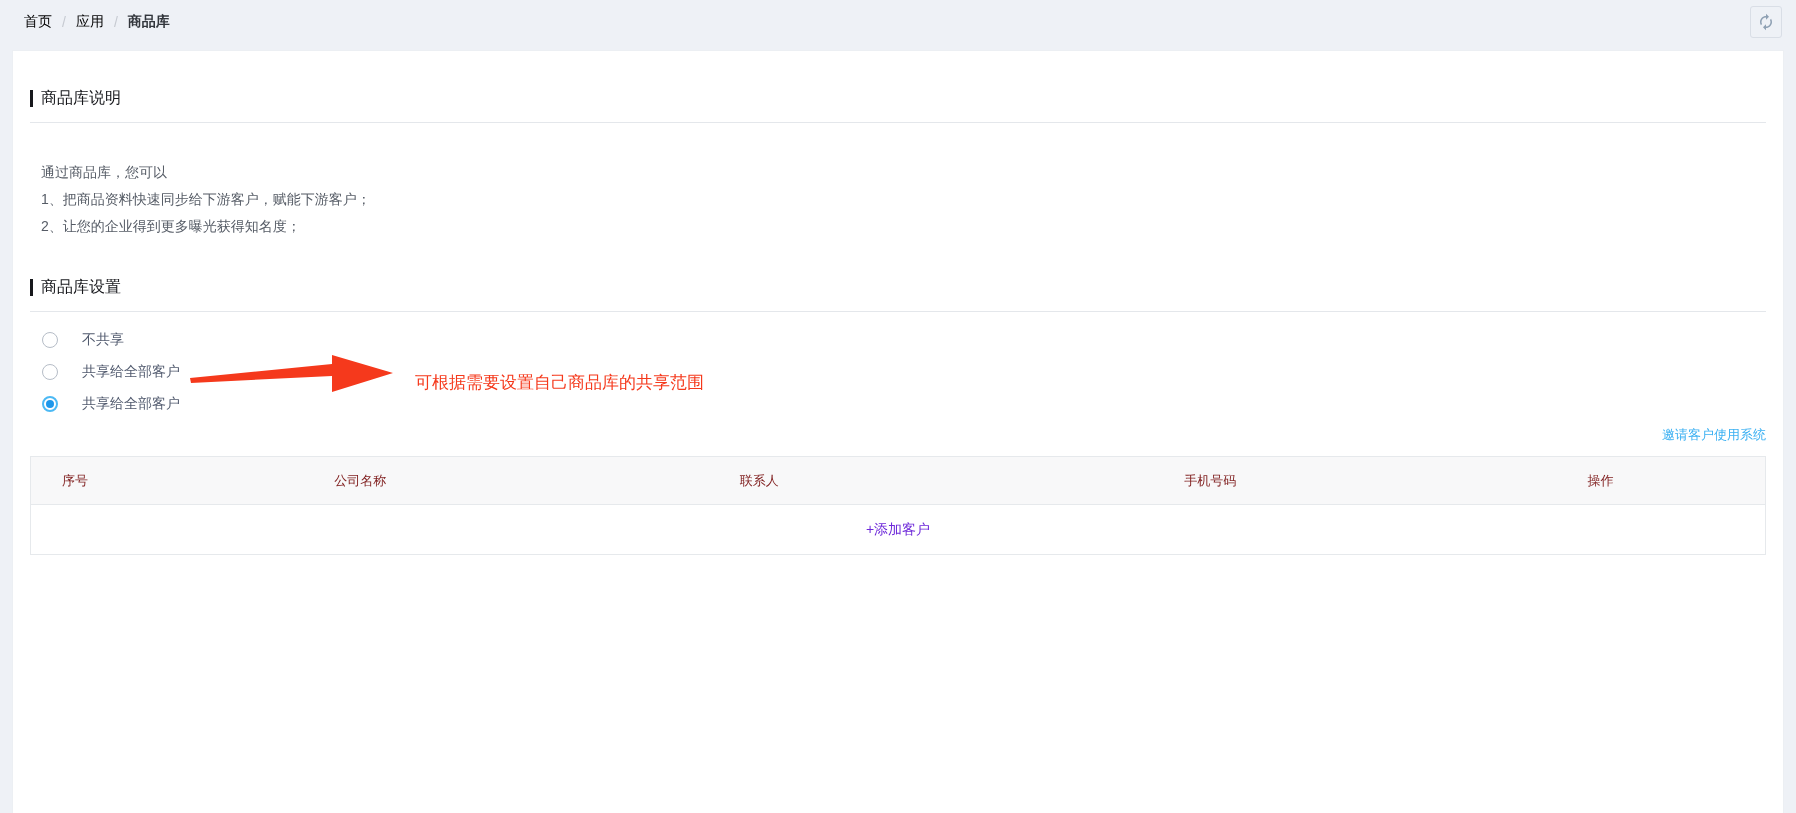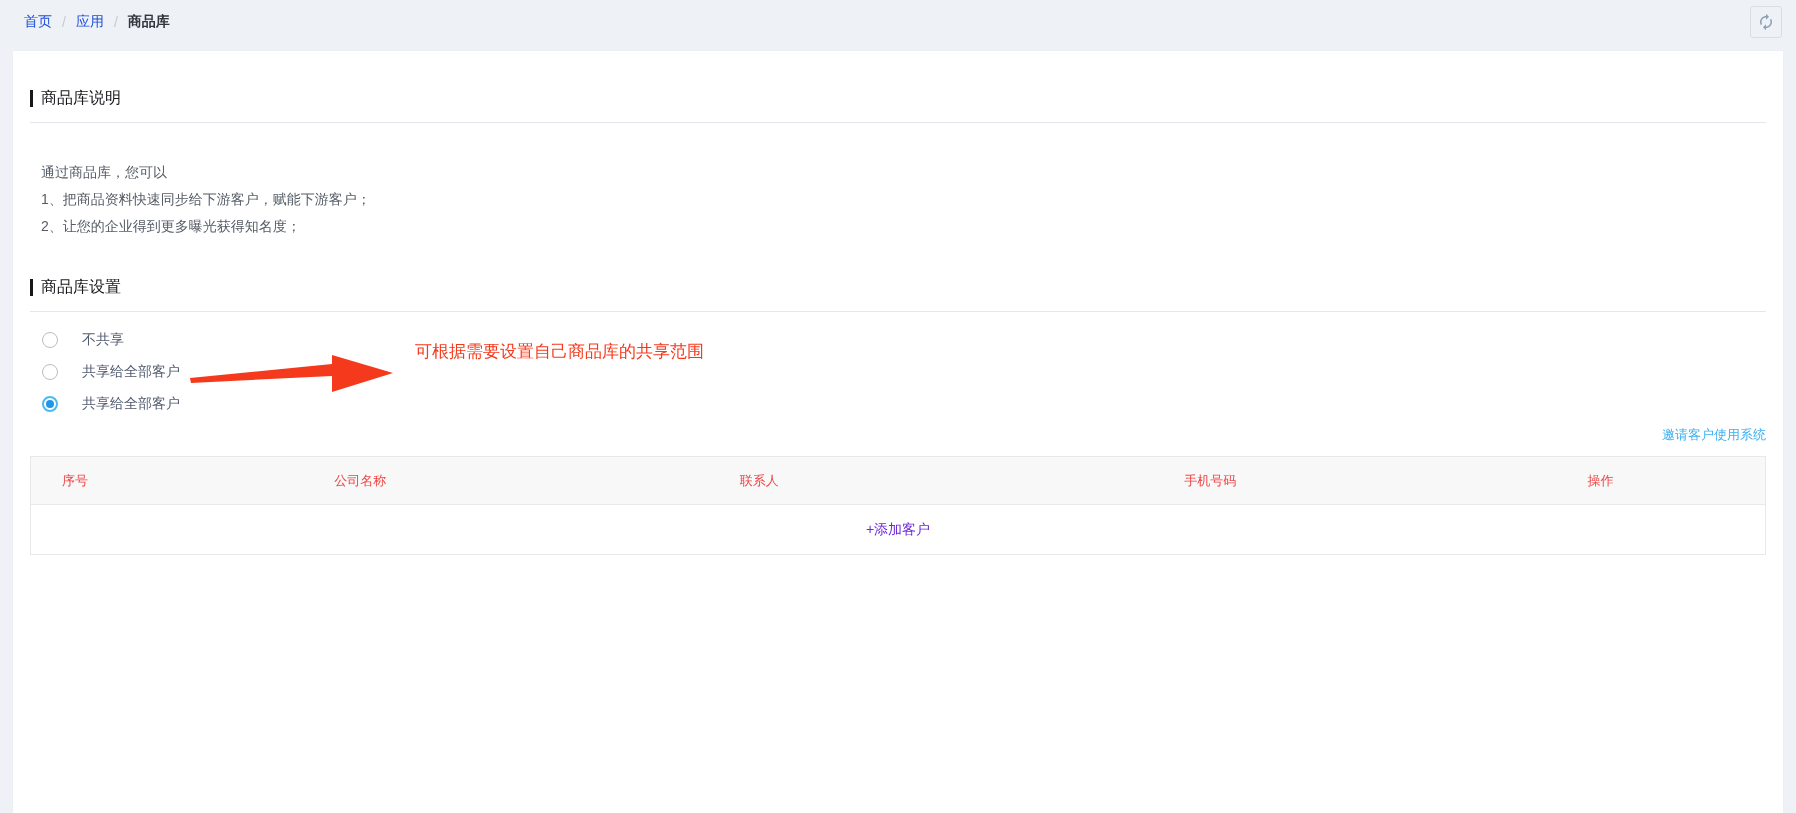--- a/index.html
+++ b/index.html
@@ -14,21 +14,21 @@
 
   
   .topbar {
     height: 44px;
     display: flex;
     align-items: center;
     padding: 0 16px 0 24px;
     position: relative;
   }
   .breadcrumb { display: flex; align-items: center; font-size: 14px; }
-  .breadcrumb .crumb { color: #1d4ed8; cursor: pointer; }
+  .breadcrumb .crumb { color: #000000; cursor: pointer; }
   .breadcrumb .crumb.current { color: #32363c; font-weight: 700; cursor: default; }
   .breadcrumb .sep { color: #c6cad1; margin: 0 10px; }
   .refresh-btn {
     position: absolute;
     right: 14px; top: 6px;
     width: 32px; height: 32px;
     border: 1px solid #d9dee6;
     border-radius: 3px;
     display: flex; align-items: center; justify-content: center;
     cursor: pointer;
@@ -103,21 +103,21 @@
 
   
   .tutorial-arrow {
     position: absolute;
     left: 160px; top: 26px;
     width: 205px; height: 44px;
     pointer-events: none;
   }
   .tutorial-note {
     position: absolute;
-    left: 385px; top: 16px;
+    left: 385px; top: 47px;
     color: #f5391c;
     font-size: 17px;
     white-space: nowrap;
   }
 
   
   .invite-row {
     margin-top: 6px;
     height: 26px;
     display: flex;
@@ -132,21 +132,21 @@
     border: 1px solid #e6e9ec;
     width: 100%;
     border-collapse: collapse;
     table-layout: fixed;
   }
   .cust-table th {
     background: #f8f8f9;
     height: 48px;
     font-weight: 400;
     font-size: 13px;
-    color: #ef4444;
+    color: #7f1d1d;
     border-bottom: 1px solid #e6e9ec;
     text-align: center;
   }
   .cust-table th:first-child { text-align: left; padding-left: 31px; }
   .add-row-cell {
     height: 50px;
     text-align: center;
     background: #fff;
   }
   .add-customer { color: #6d28d9; font-size: 14px; cursor: pointer; }

